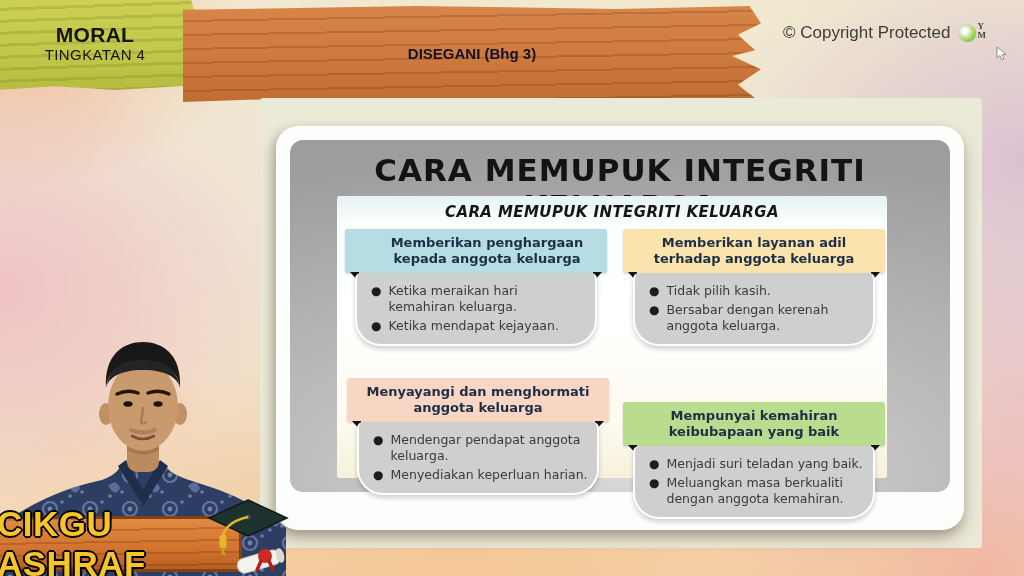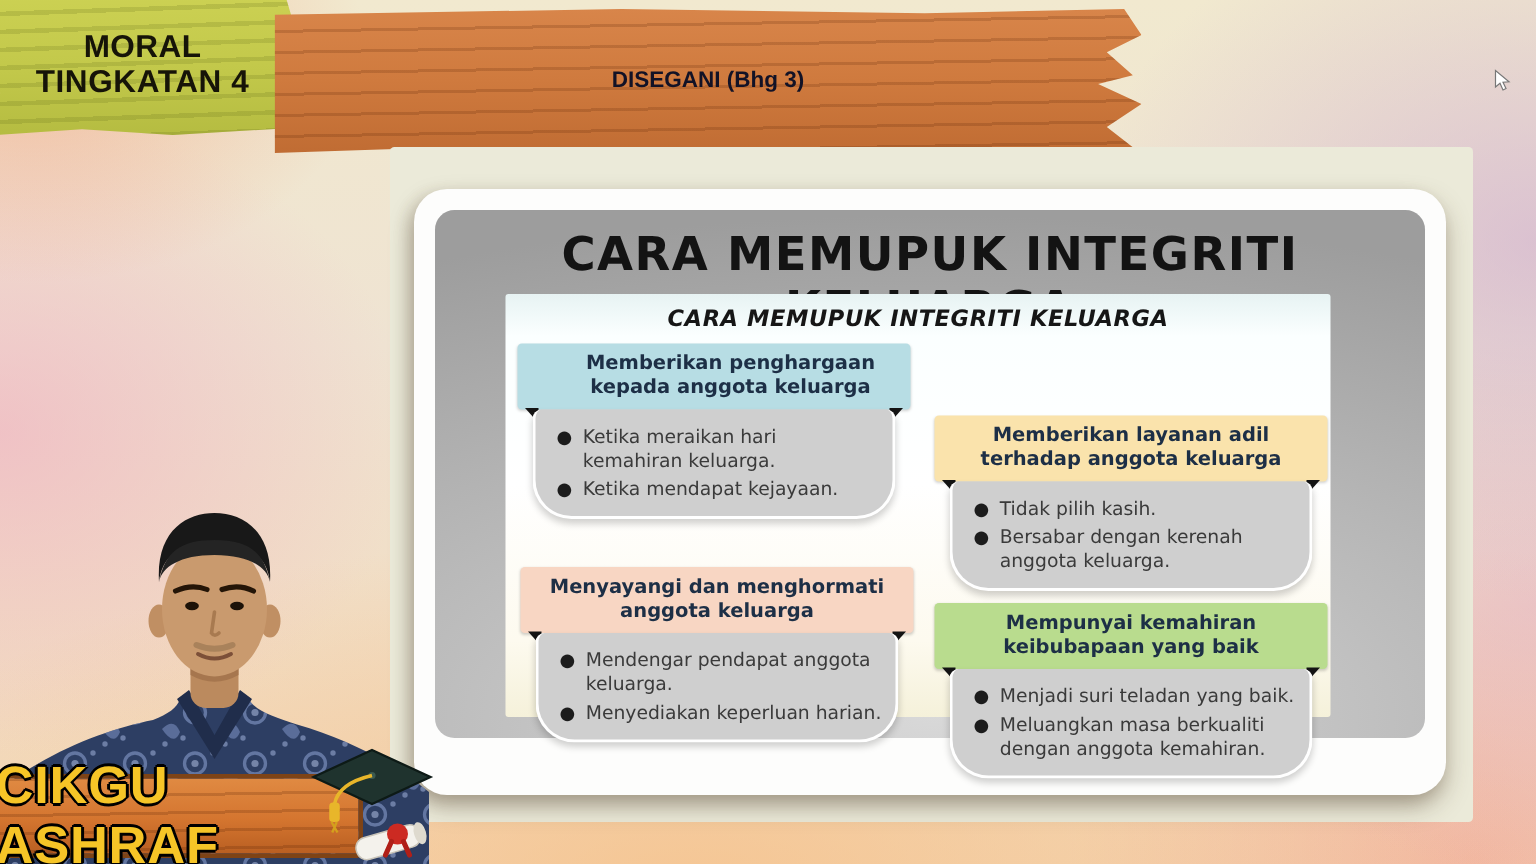--- a/index.html
+++ b/index.html
@@ -19,21 +19,21 @@
   .plank-green{
     position:absolute;left:-6px;top:-4px;width:202px;height:92px;
     background:
       repeating-linear-gradient(178deg, rgba(90,100,20,.18) 0 3px, transparent 3px 12px),
       linear-gradient(180deg,#ccd153 0%,#c2c84a 55%,#b5bc41 100%);
     clip-path:polygon(0 6%,4% 0,55% 3%,97% 0,100% 22%,96% 38%,100% 58%,97% 78%,99% 95%,60% 100%,30% 96%,2% 100%,3% 70%,0 45%);
     display:flex;flex-direction:column;align-items:center;justify-content:center;
     text-align:center;color:#161408;padding-top:2px;
   }
   .plank-green .l12{font-family:"Liberation Sans",sans-serif;font-weight:900;font-size:21px;line-height:1.03;letter-spacing:.3px;}
-  .plank-green .l3{font-family:"Liberation Sans",sans-serif;font-weight:700;font-size:21px;line-height:1.2;letter-spacing:.4px;}
+  .plank-green .l3{font-family:"Liberation Sans",sans-serif;font-weight:400;font-size:15px;line-height:1.2;letter-spacing:.4px;}
   .plank-orange{
     position:absolute;left:183px;top:6px;width:578px;height:96px;
     background:
       repeating-linear-gradient(179deg, rgba(90,35,5,.20) 0 2px, transparent 2px 14px),
       linear-gradient(180deg,#d8854a 0%,#cf7a3e 50%,#c06c33 100%);
     clip-path:polygon(0 4%,40% 0,75% 3%,98% 0,100% 18%,96% 30%,99% 46%,95% 52%,100% 66%,96% 82%,99% 96%,55% 100%,20% 96%,0 100%);
     display:flex;flex-direction:column;align-items:center;justify-content:center;text-align:center;
   }
   .plank-orange .bidang{font-family:"Liberation Sans",sans-serif;font-weight:800;font-size:20px;color:#2c0f05;line-height:1.25;}
   .plank-orange .unit{font-family:"Liberation Sans",sans-serif;font-weight:700;font-size:15px;color:#121226;line-height:1.2;}
@@ -61,21 +61,21 @@
   }
   .panel{
     position:absolute;left:47px;top:56px;width:550px;height:282px;border-radius:2px;
     background:linear-gradient(180deg,#e7f3f3 0%,#fbffff 10%,#ffffff 45%,#fdfaef 82%,#f5f1da 100%);
   }
   .panel-title{
     position:absolute;left:0;right:0;top:7px;text-align:center;
     font-style:italic;font-weight:900;font-size:15px;letter-spacing:.4px;color:#161616;
   }
   .qbox{position:absolute;width:262px;}
-  .qb-tl{left:8px;top:33px;}  .qb-tr{left:286px;top:33px;margin-top:48px;}
+  .qb-tl{left:8px;top:33px;}  .qb-tr{left:286px;top:33px;}
   .qb-bl{left:10px;top:166px;margin-top:16px;} .qb-br{left:286px;top:166px;}
   .qhead{
     position:relative;height:44px;border-radius:3px;display:flex;align-items:center;justify-content:center;
     text-align:center;font-weight:700;font-size:13px;line-height:1.25;color:#1d2f46;padding:0 14px;box-sizing:border-box;
     box-shadow:0 1px 2px rgba(0,0,0,.18);
   }
   .qhead::before{content:'';position:absolute;left:5px;bottom:-9px;width:0;height:0;border-top:10px solid #141414;border-left:9px solid transparent;}
   .qhead::after{content:'';position:absolute;right:5px;bottom:-9px;width:0;height:0;border-top:10px solid #141414;border-right:9px solid transparent;}
   .qbody{
     position:relative;z-index:1;margin:0 10px;min-height:70px;background:#cfcfcf;
@@ -107,20 +107,30 @@
 
   <div class="plank-green">
     <div class="l12">MORAL</div>
     <div class="l3">TINGKATAN 4</div>
   </div>
 
   <div class="plank-orange">
     <div class="unit">DISEGANI (Bhg 3)</div>
   </div>
 
+  <div class="copyright">
+    <span>© Copyright Protected</span>
+    <span class="yt-logo">
+      <span class="ball"></span>
+      <span class="ym">
+        <span>Y</span>
+        <span>M</span>
+      </span>
+    </span>
+  </div>
 
   <svg class="cursor" width="12" height="16" viewBox="0 0 12 16">
     <path d="M1,1 L1,12 L4,9.5 L6,14 L8,13 L6,8.8 L10,8.5 Z" fill="#fff" stroke="#777" stroke-width="0.8"></path>
   </svg>
 
   <div class="mat"></div>
   <div class="card">
     <div class="gray">
       <div class="slide-title">CARA MEMUPUK INTEGRITI KELUARGA</div>
       <div class="panel">

